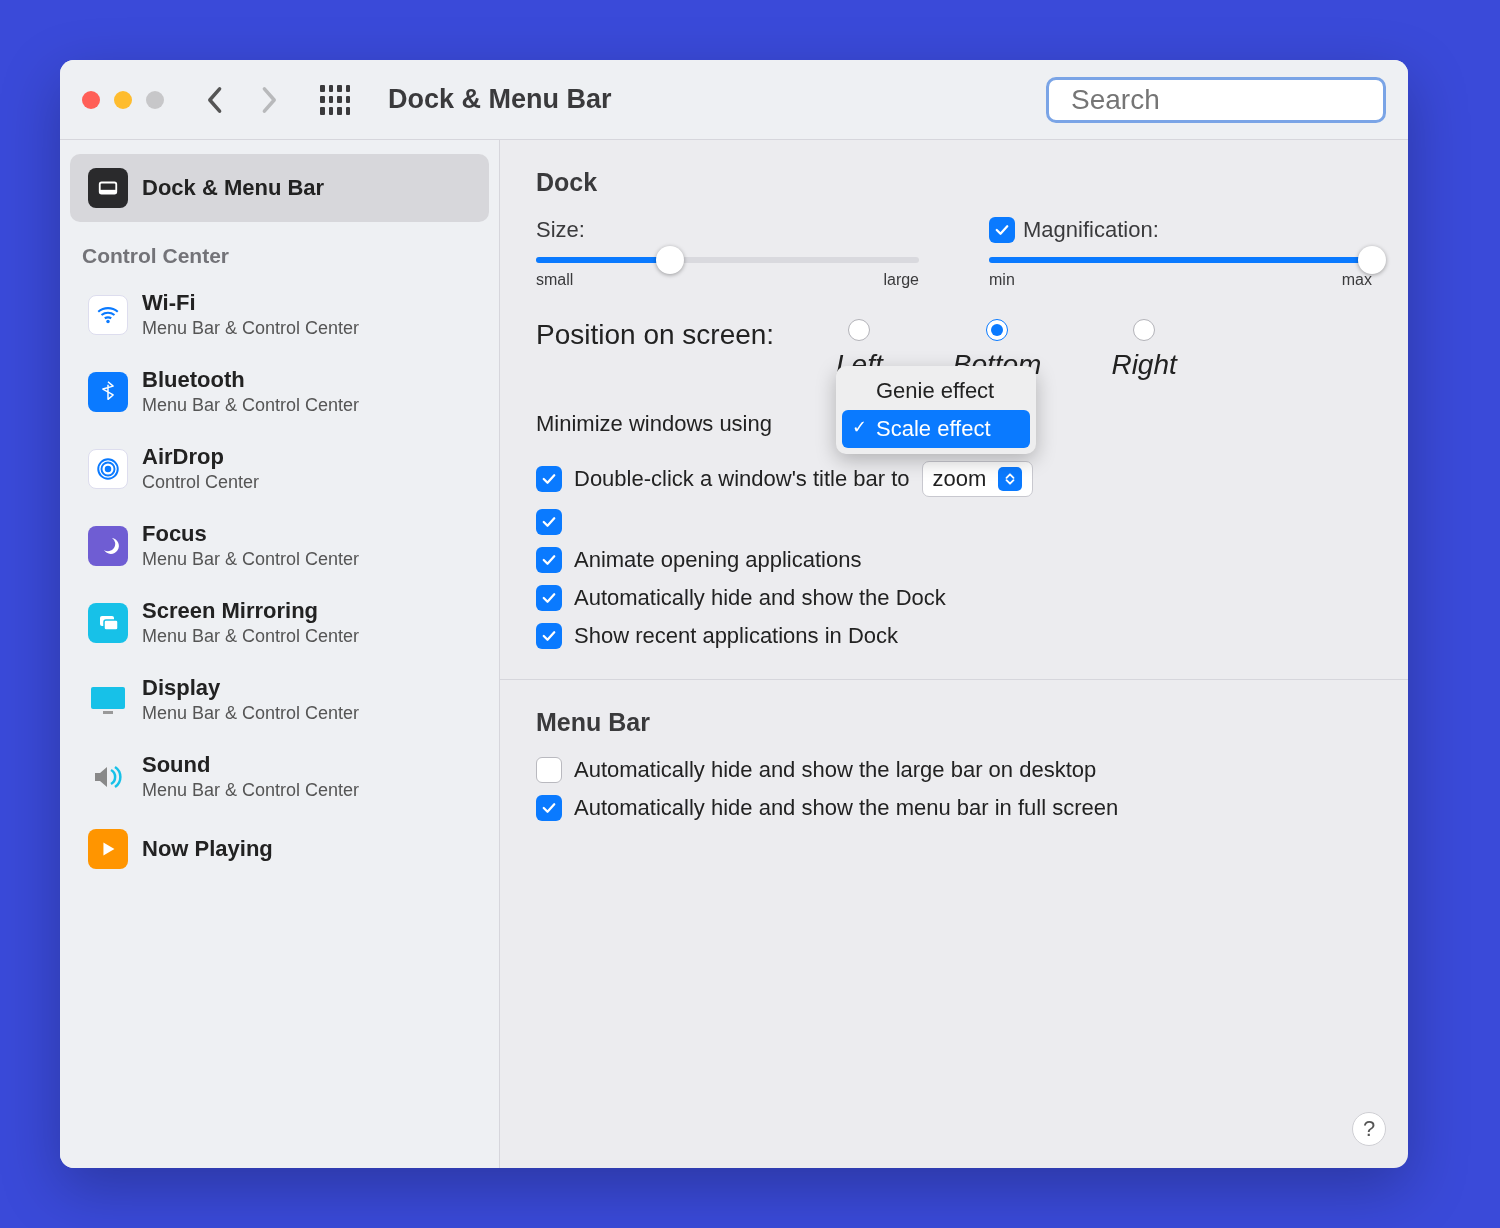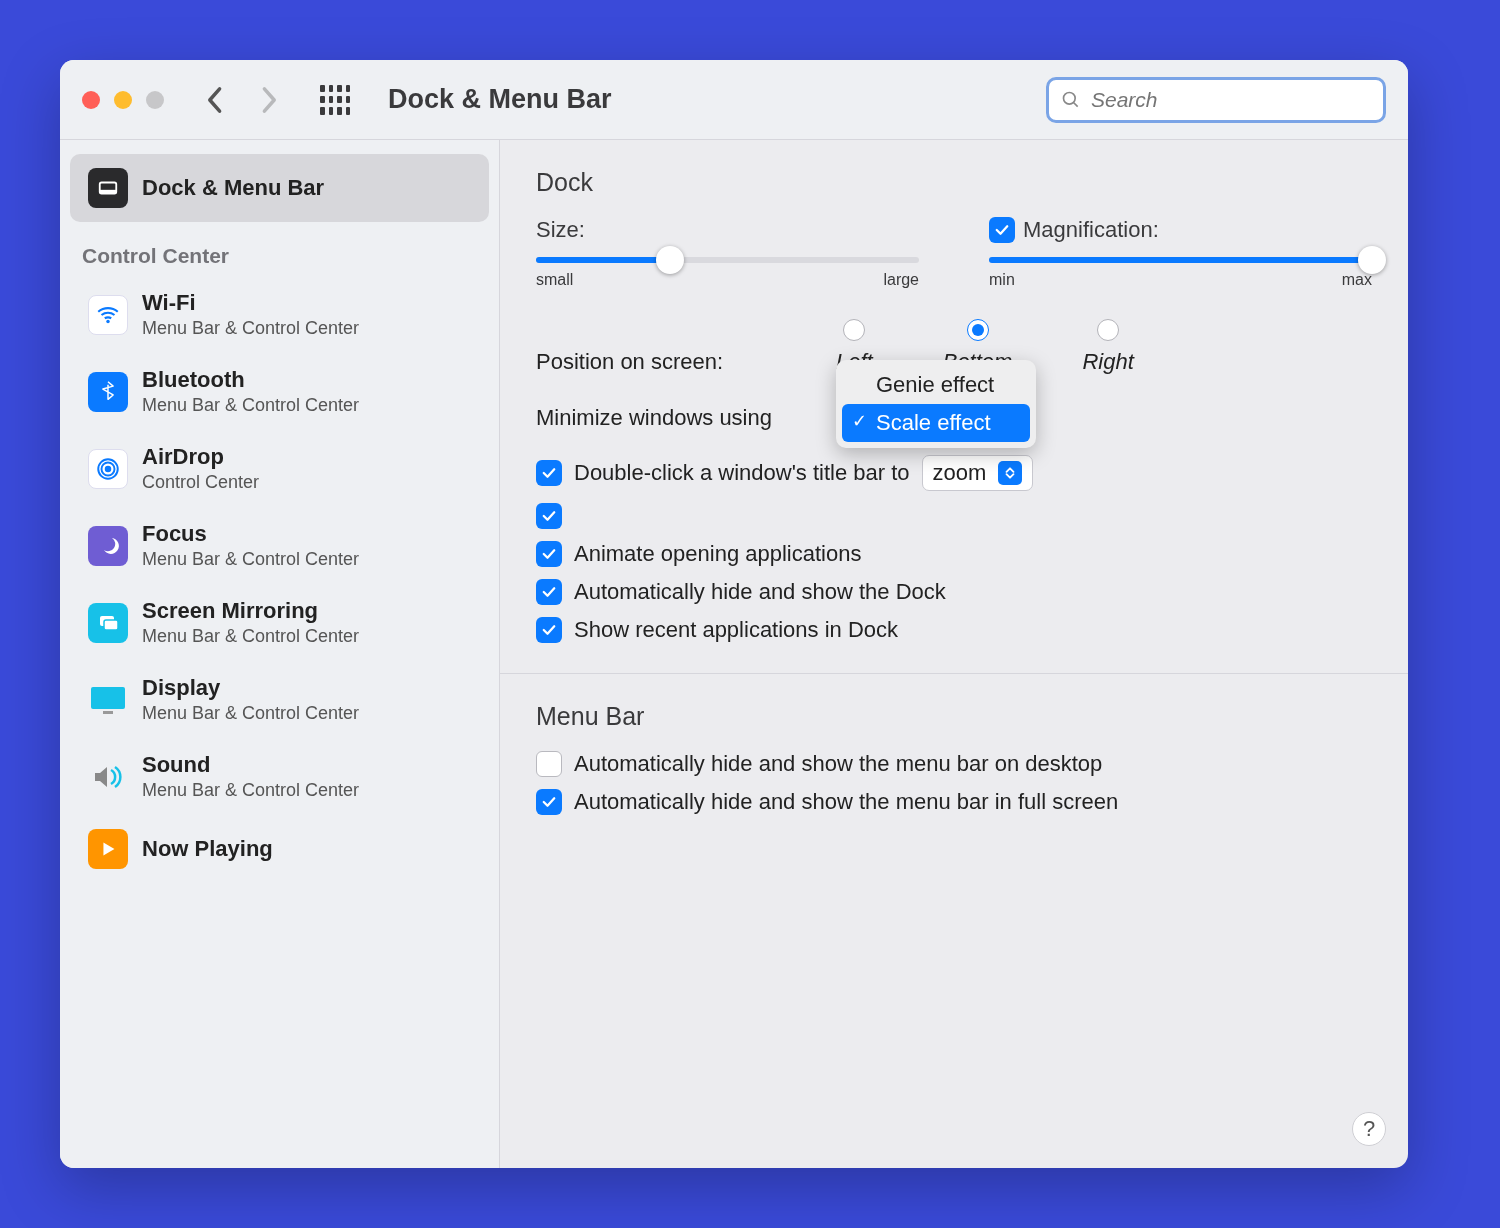--- a/index.html
+++ b/index.html
@@ -70,22 +70,22 @@
     border: 3px solid #7aa4e6;
     border-radius: 10px;
     background:#fff;
     display:flex;
     align-items:center;
     padding: 0 12px;
     gap:10px;
   }
   .search-wrap svg { width:20px; height:20px; stroke:#888; fill:none; stroke-width:2;}
   .search-wrap input {
-    border:none; outline:none; font-size:21px; color:#555;
-    flex:1; background:transparent;font-style:italic;
+    border:none; outline:none; font-size:28px; color:#555;
+    flex:1; background:transparent;
   }
   .body {
     flex:1;
     display:flex;
     overflow:hidden;
   }
   .sidebar {
     width: 440px;
     border-right:1px solid #d6d6dc;
     background:#eef0f3;
@@ -121,21 +121,21 @@
   .content {
     flex:1;
     overflow-y:auto;
     position:relative;
   }
   .panel {
     padding: 28px 36px 18px;
     border-bottom:1px solid #d6d6dc;
   }
   .panel h2 {
-    font-size: 25px; font-weight:400; color:#3a3a3c;
+    font-size: 25px; font-weight:700; color:#3a3a3c;
     margin-bottom: 20px;
   }
   .row { display:flex; gap:70px; margin-bottom:14px; }
   .slider-col { flex:1; }
   .slider-col .lbl { font-size:22px; color:#3a3a3c; margin-bottom:14px; display:flex; align-items:center; gap:8px;}
   .slider-track {
     position:relative; height:6px; background:#d9d9de; border-radius:3px;
     margin: 14px 0 8px;
   }
   .slider-fill {
@@ -160,22 +160,22 @@
   }
   .checkbox.unchecked {
     background:#fff; border:1.5px solid #b9b9bf;
   }
   .checkbox svg { width:18px; height:18px; stroke:#fff; stroke-width:3; fill:none; stroke-linecap:round; stroke-linejoin:round;}
   .opt-row {
     display:flex; align-items:center; gap:12px;
     font-size:22px; color:#222; margin: 12px 0;
   }
   .position-row {
-    display:flex; align-items:flex-end;
-    font-size:22px; color:#222;
+    display:flex; align-items:flex-start;
+    font-size:28px; color:#222;
     margin: 30px 0;
   }
   .position-row .plabel { width:280px; }
   .radios {
     display:flex; gap:70px;
     margin-left: 20px;
   }
   .radio-col {
     display:flex; flex-direction:column;
     align-items:center; gap:8px;font-style:italic;
@@ -532,21 +532,21 @@
               </svg>
             </span>
           <span>Show recent applications in Dock</span>
         </div>
       </div>
 
       <div class="panel" style="border-bottom:none">
         <h2>Menu Bar</h2>
         <div class="opt-row">
           <span class="checkbox unchecked"></span>
-          <span>Automatically hide and show the menu bar on desktop</span>
+          <span>Automatically hide and show the large bar on desktop</span>
         </div>
         <div class="opt-row">
           <span class="checkbox">
               <svg viewBox="0 0 24 24">
                 <path d="M5 12l5 5L19 7"></path>
               </svg>
             </span>
           <span>Automatically hide and show the menu bar in full screen</span>
         </div>
       </div>

